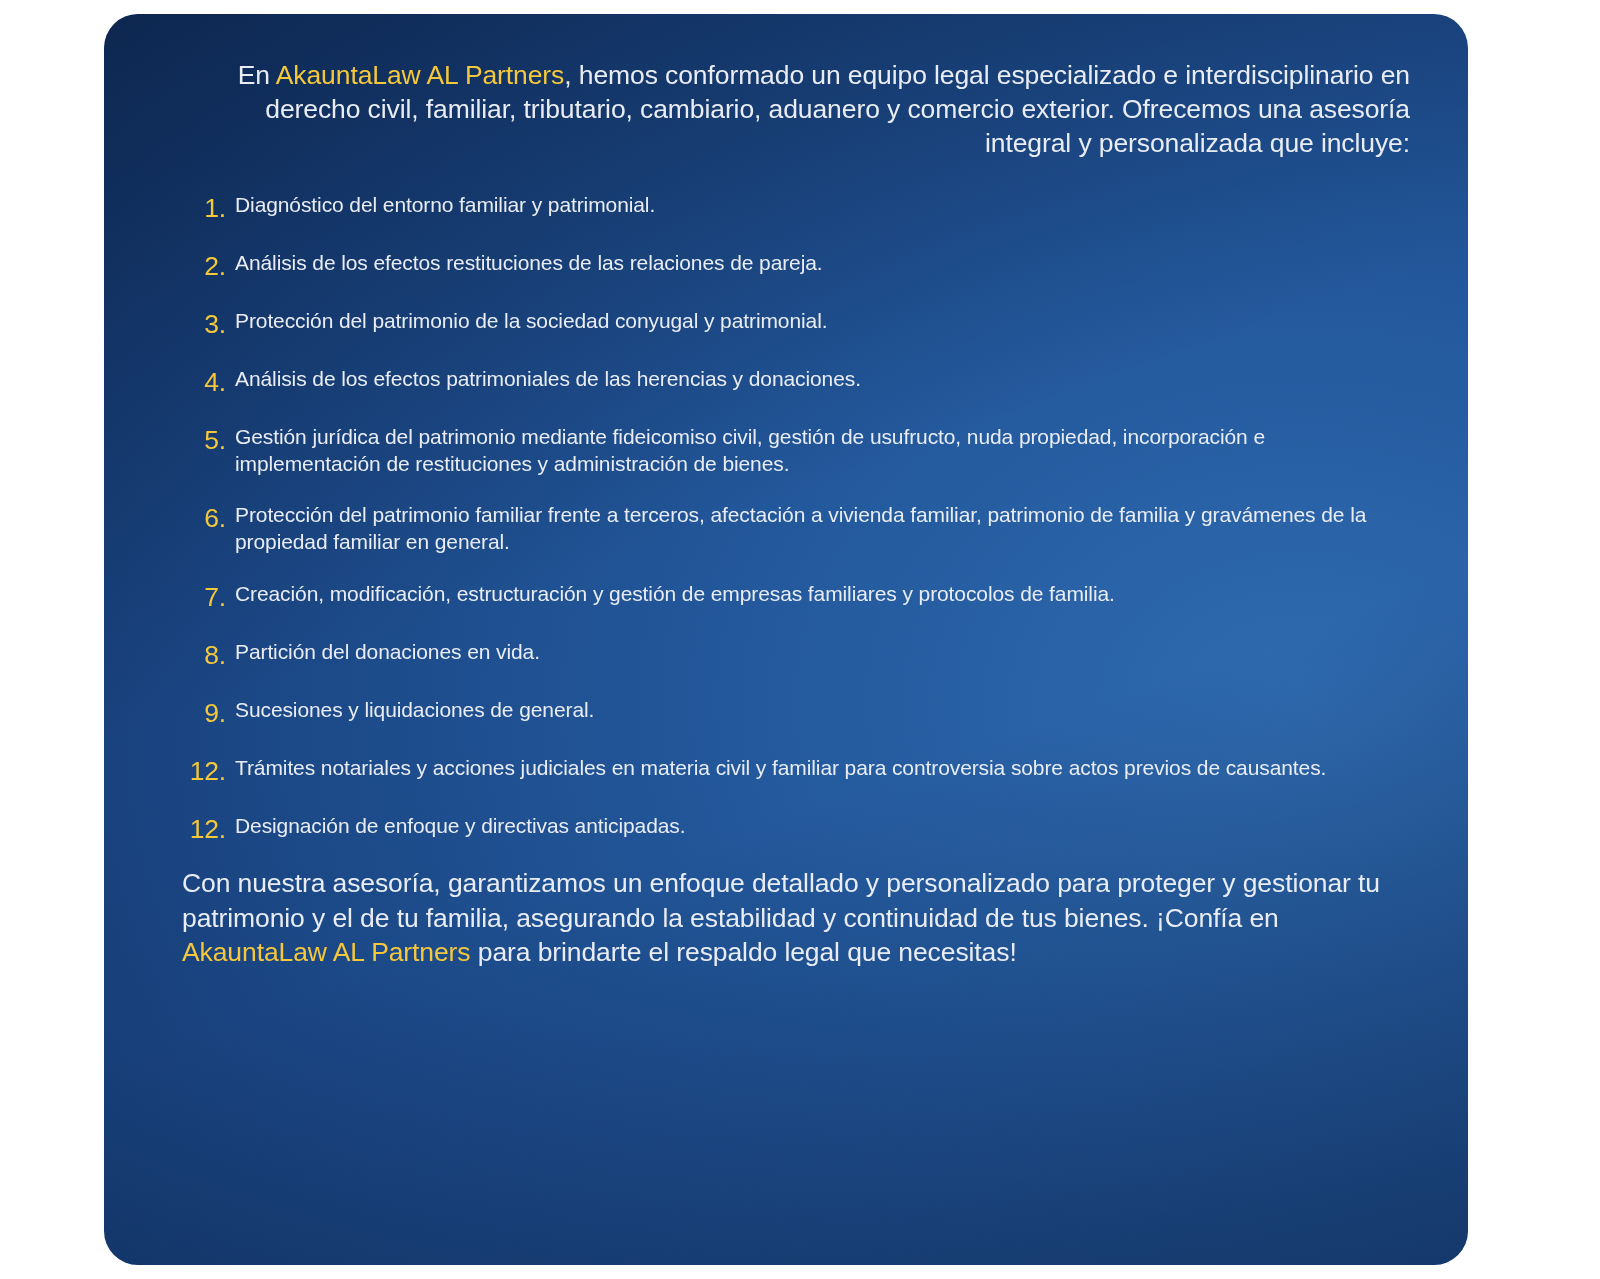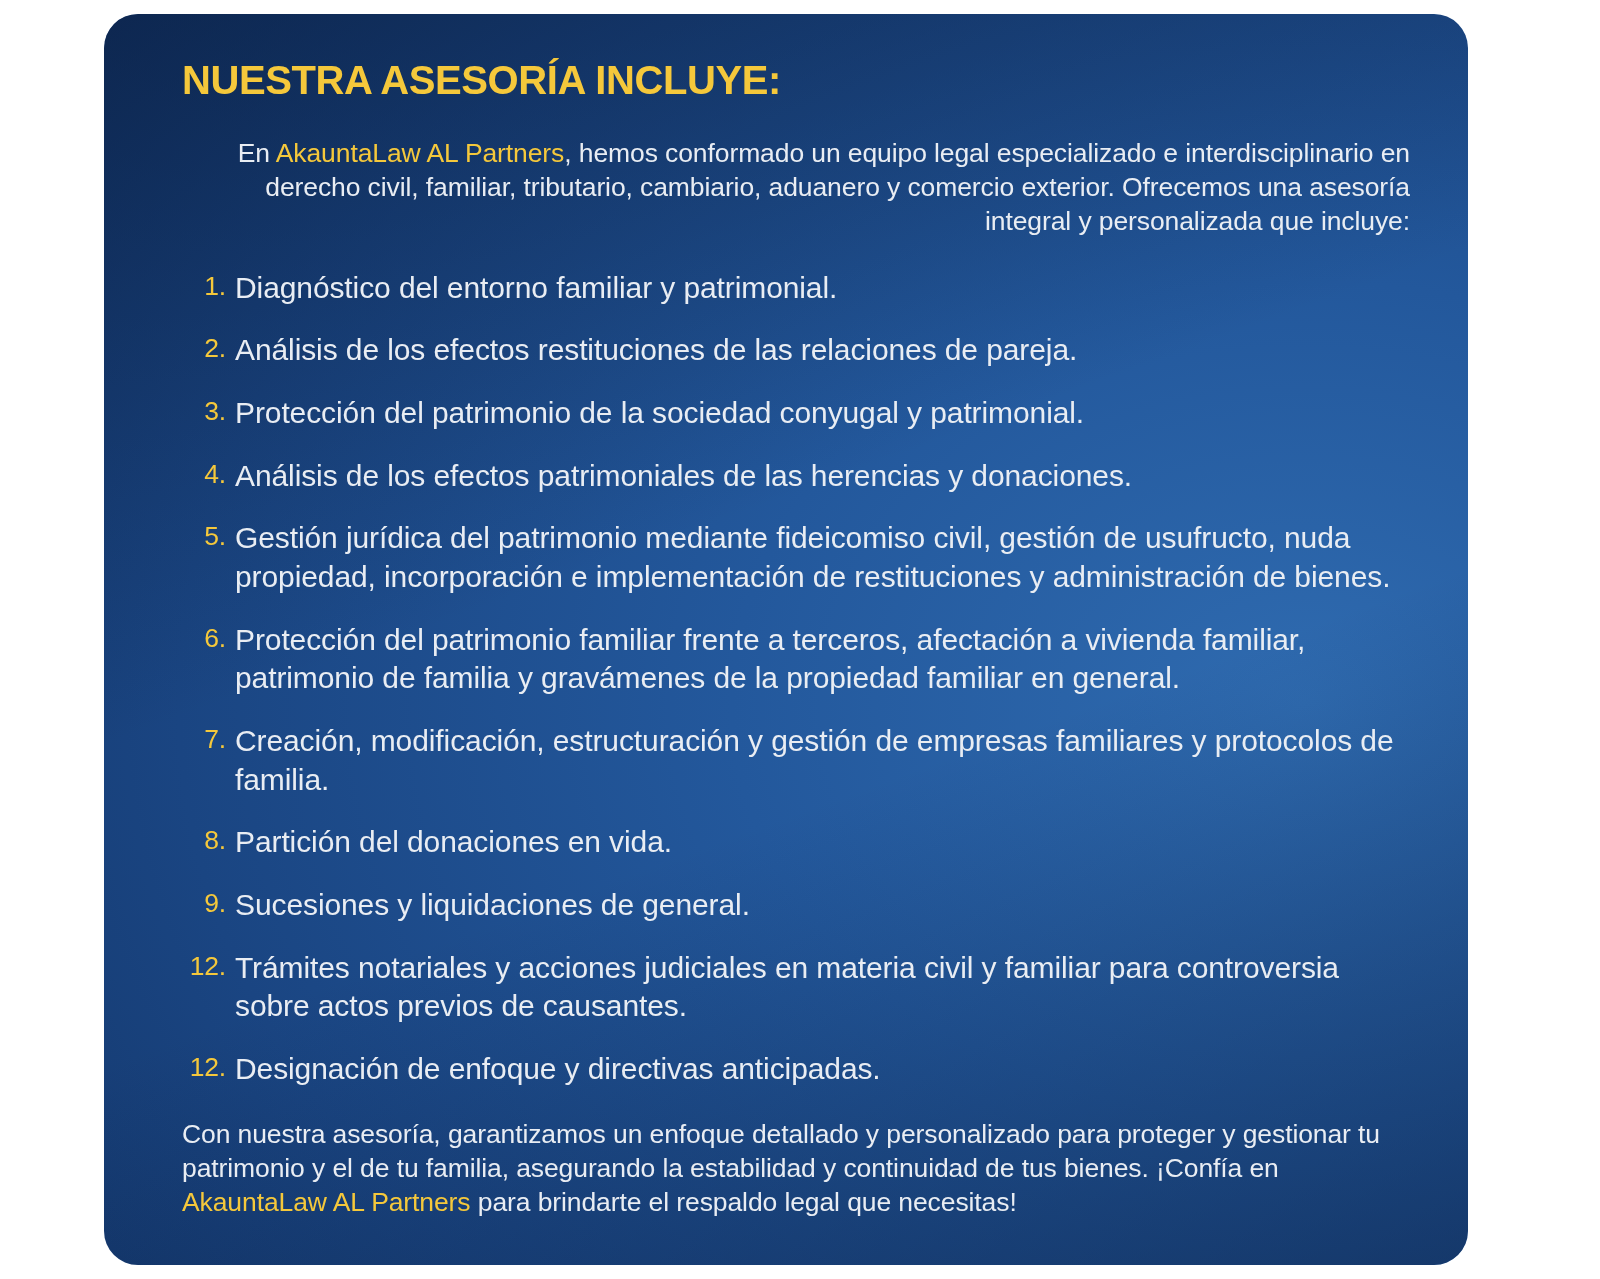--- a/index.html
+++ b/index.html
@@ -57,21 +57,21 @@
   }
   p.intro, p.outro {
     margin: 0;
     color: #e9edf3;
     font-size: 26.5px;
     line-height: 1.29;
     letter-spacing: -0.1px;
     font-weight: 300;
   }
   p.intro { margin-bottom: 30px; text-align: right; }
-  p.outro { margin-top: 28px; }
+  p.outro { margin-top: 20px; }
   .brand {
     color: #f5c83b;
   }
   ol.items {
     list-style: none;
     margin: 0;
     padding: 0;
   }
   ol.items li {
     display: flex;
@@ -85,36 +85,35 @@
     line-height: 1.29;
     font-weight: 300;
     min-width: 44px;
     text-align: right;
     padding-right: 9px;
     flex: 0 0 auto;
     letter-spacing: -0.2px;
   }
   .txt {
     color: #e9edf3;
-    font-size: 30px;
+    font-size: 21px;
     line-height: 1.29;
     font-weight: 300;
     letter-spacing: -0.1px;
     flex: 1 1 auto;
     max-width: 1195px;
   }
 </style>
 </head>
 <body>
 
 <div class="page">
   <section class="card">
     <div class="card-inner">
 
-      <h1 class="title">NUESTRA ASESORÍA INCLUYE:</h1>
 
       <p class="intro"><span>En </span><span class="brand">AkauntaLaw AL Partners</span><span>, hemos conformado un equipo legal especializado e interdisciplinario en derecho civil, familiar, tributario, cambiario, aduanero y comercio exterior. Ofrecemos una asesoría integral y personalizada que incluye:</span></p>
 
       <ol class="items">
         <li>
           <span class="num">1.</span>
           <span class="txt">Diagnóstico del entorno familiar y patrimonial.</span>
         </li>
         <li>
           <span class="num">2.</span>

